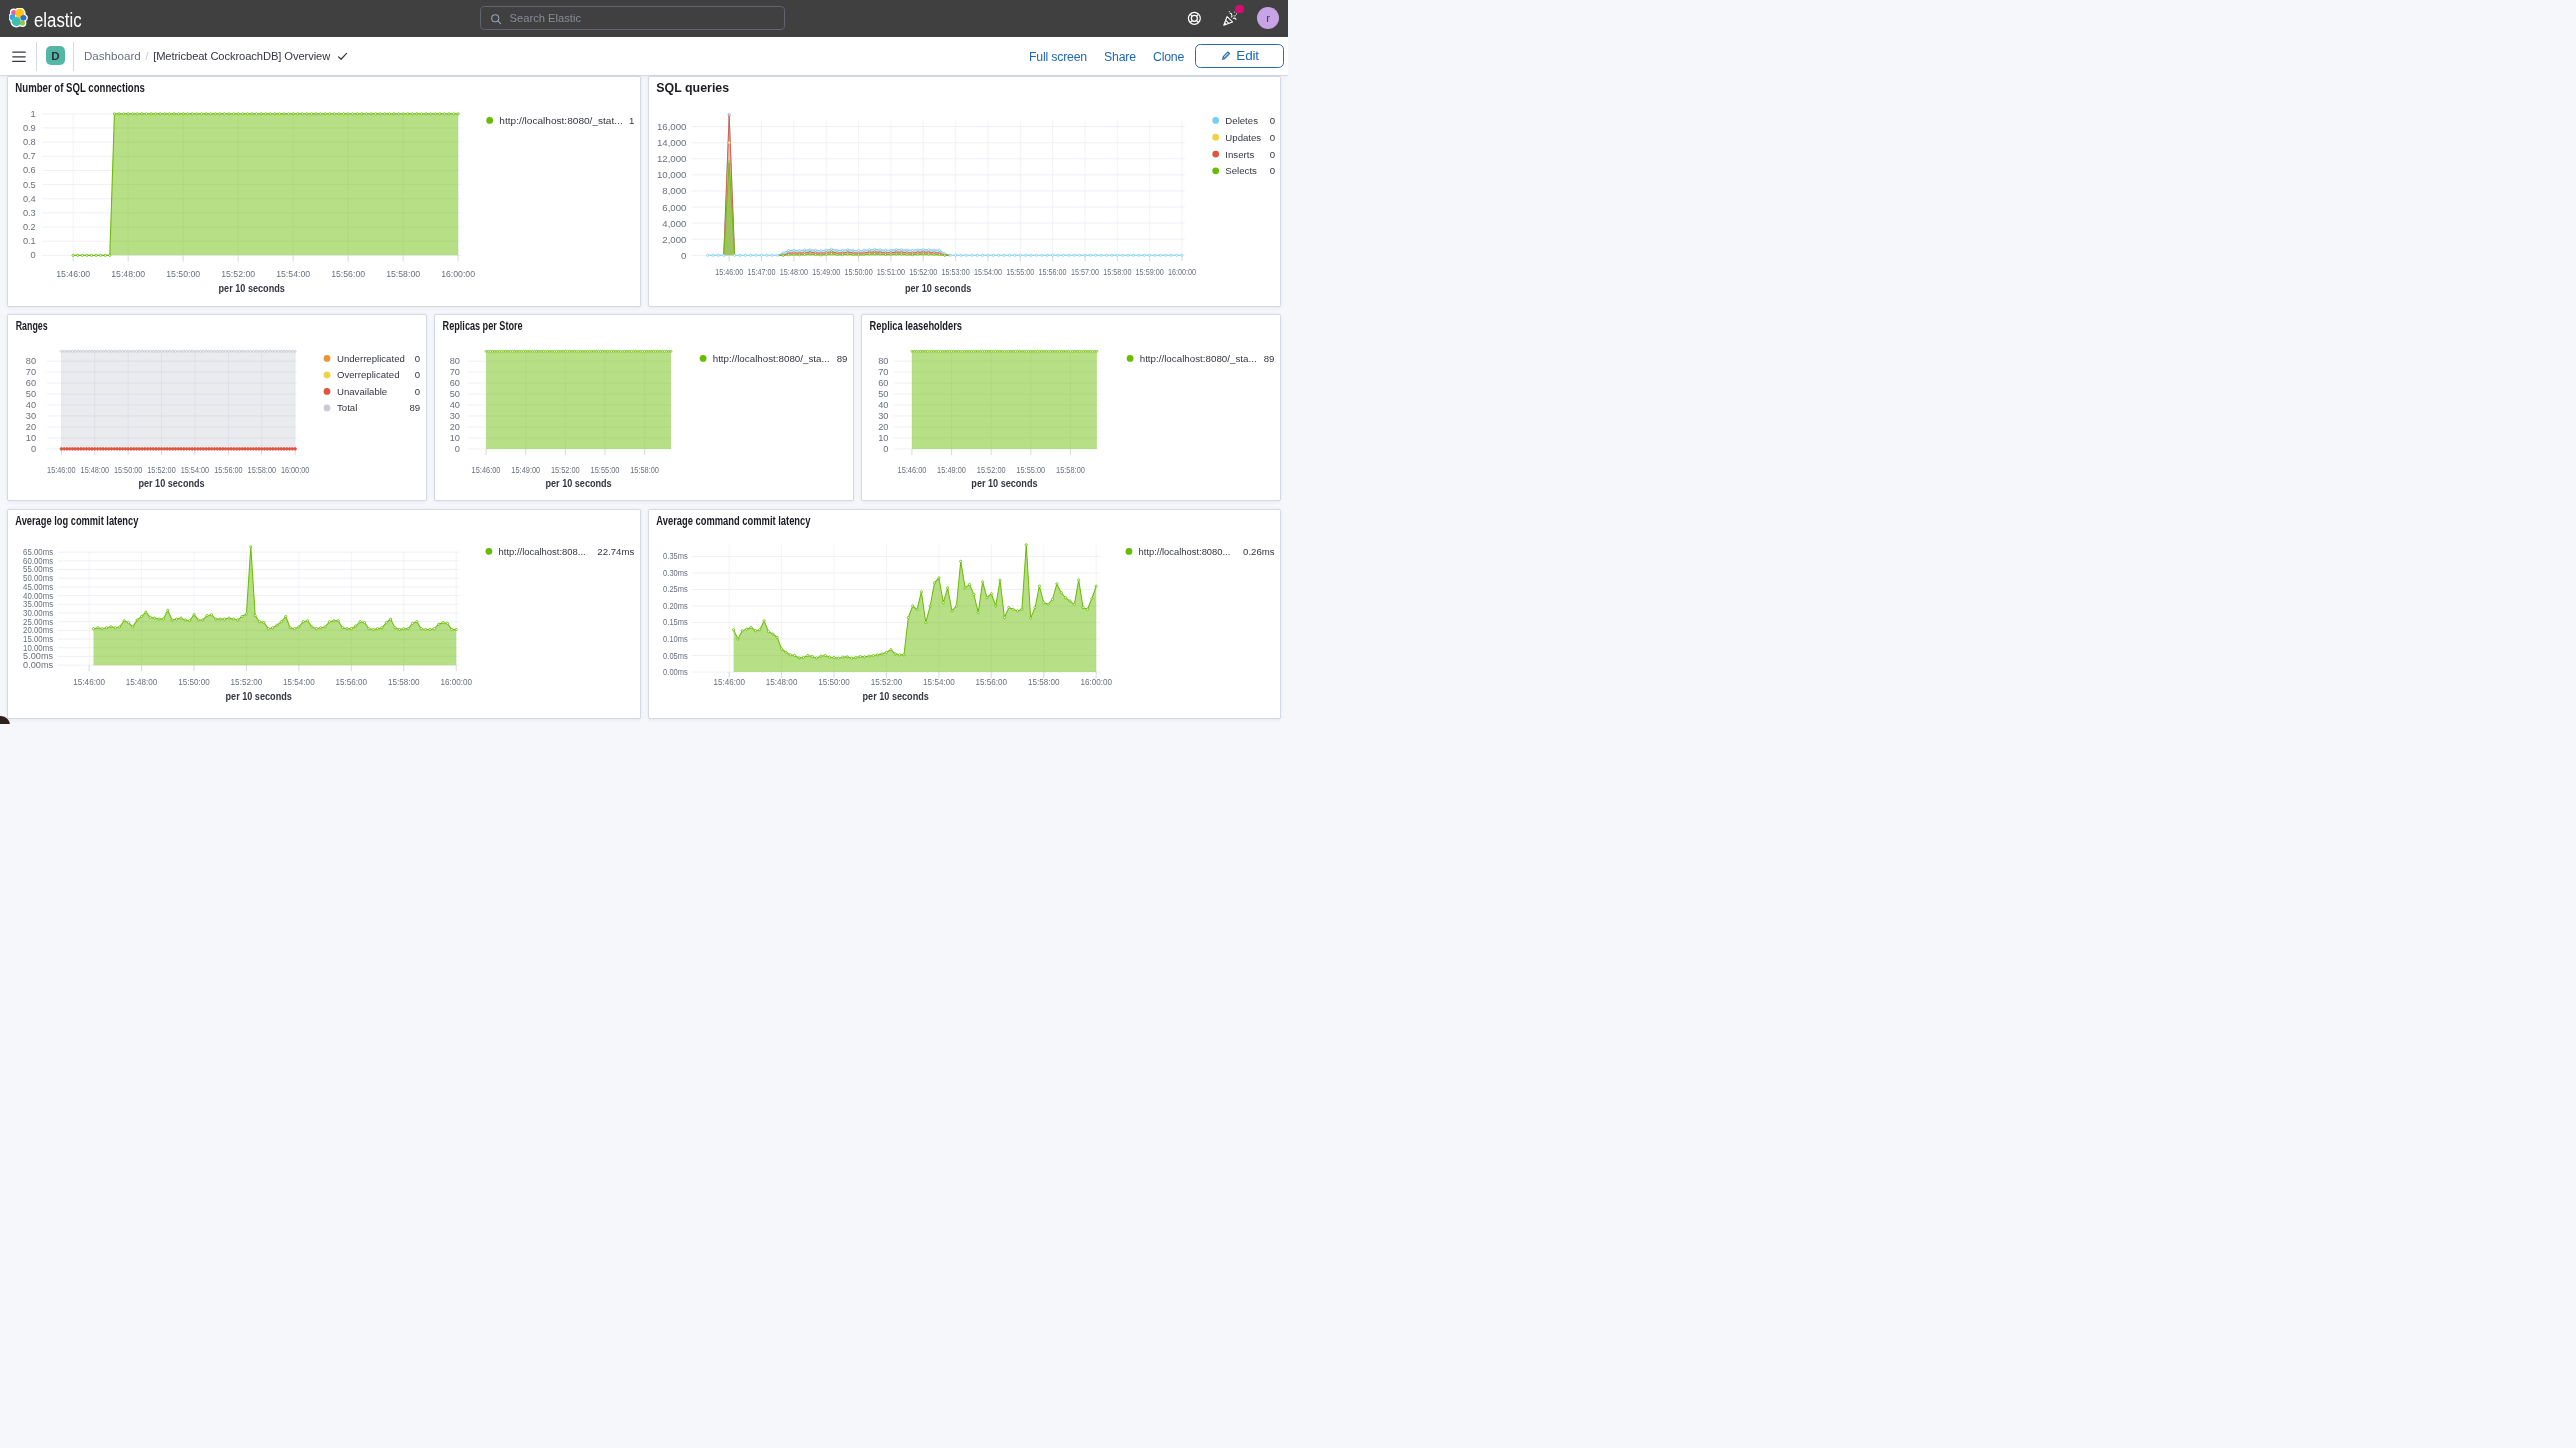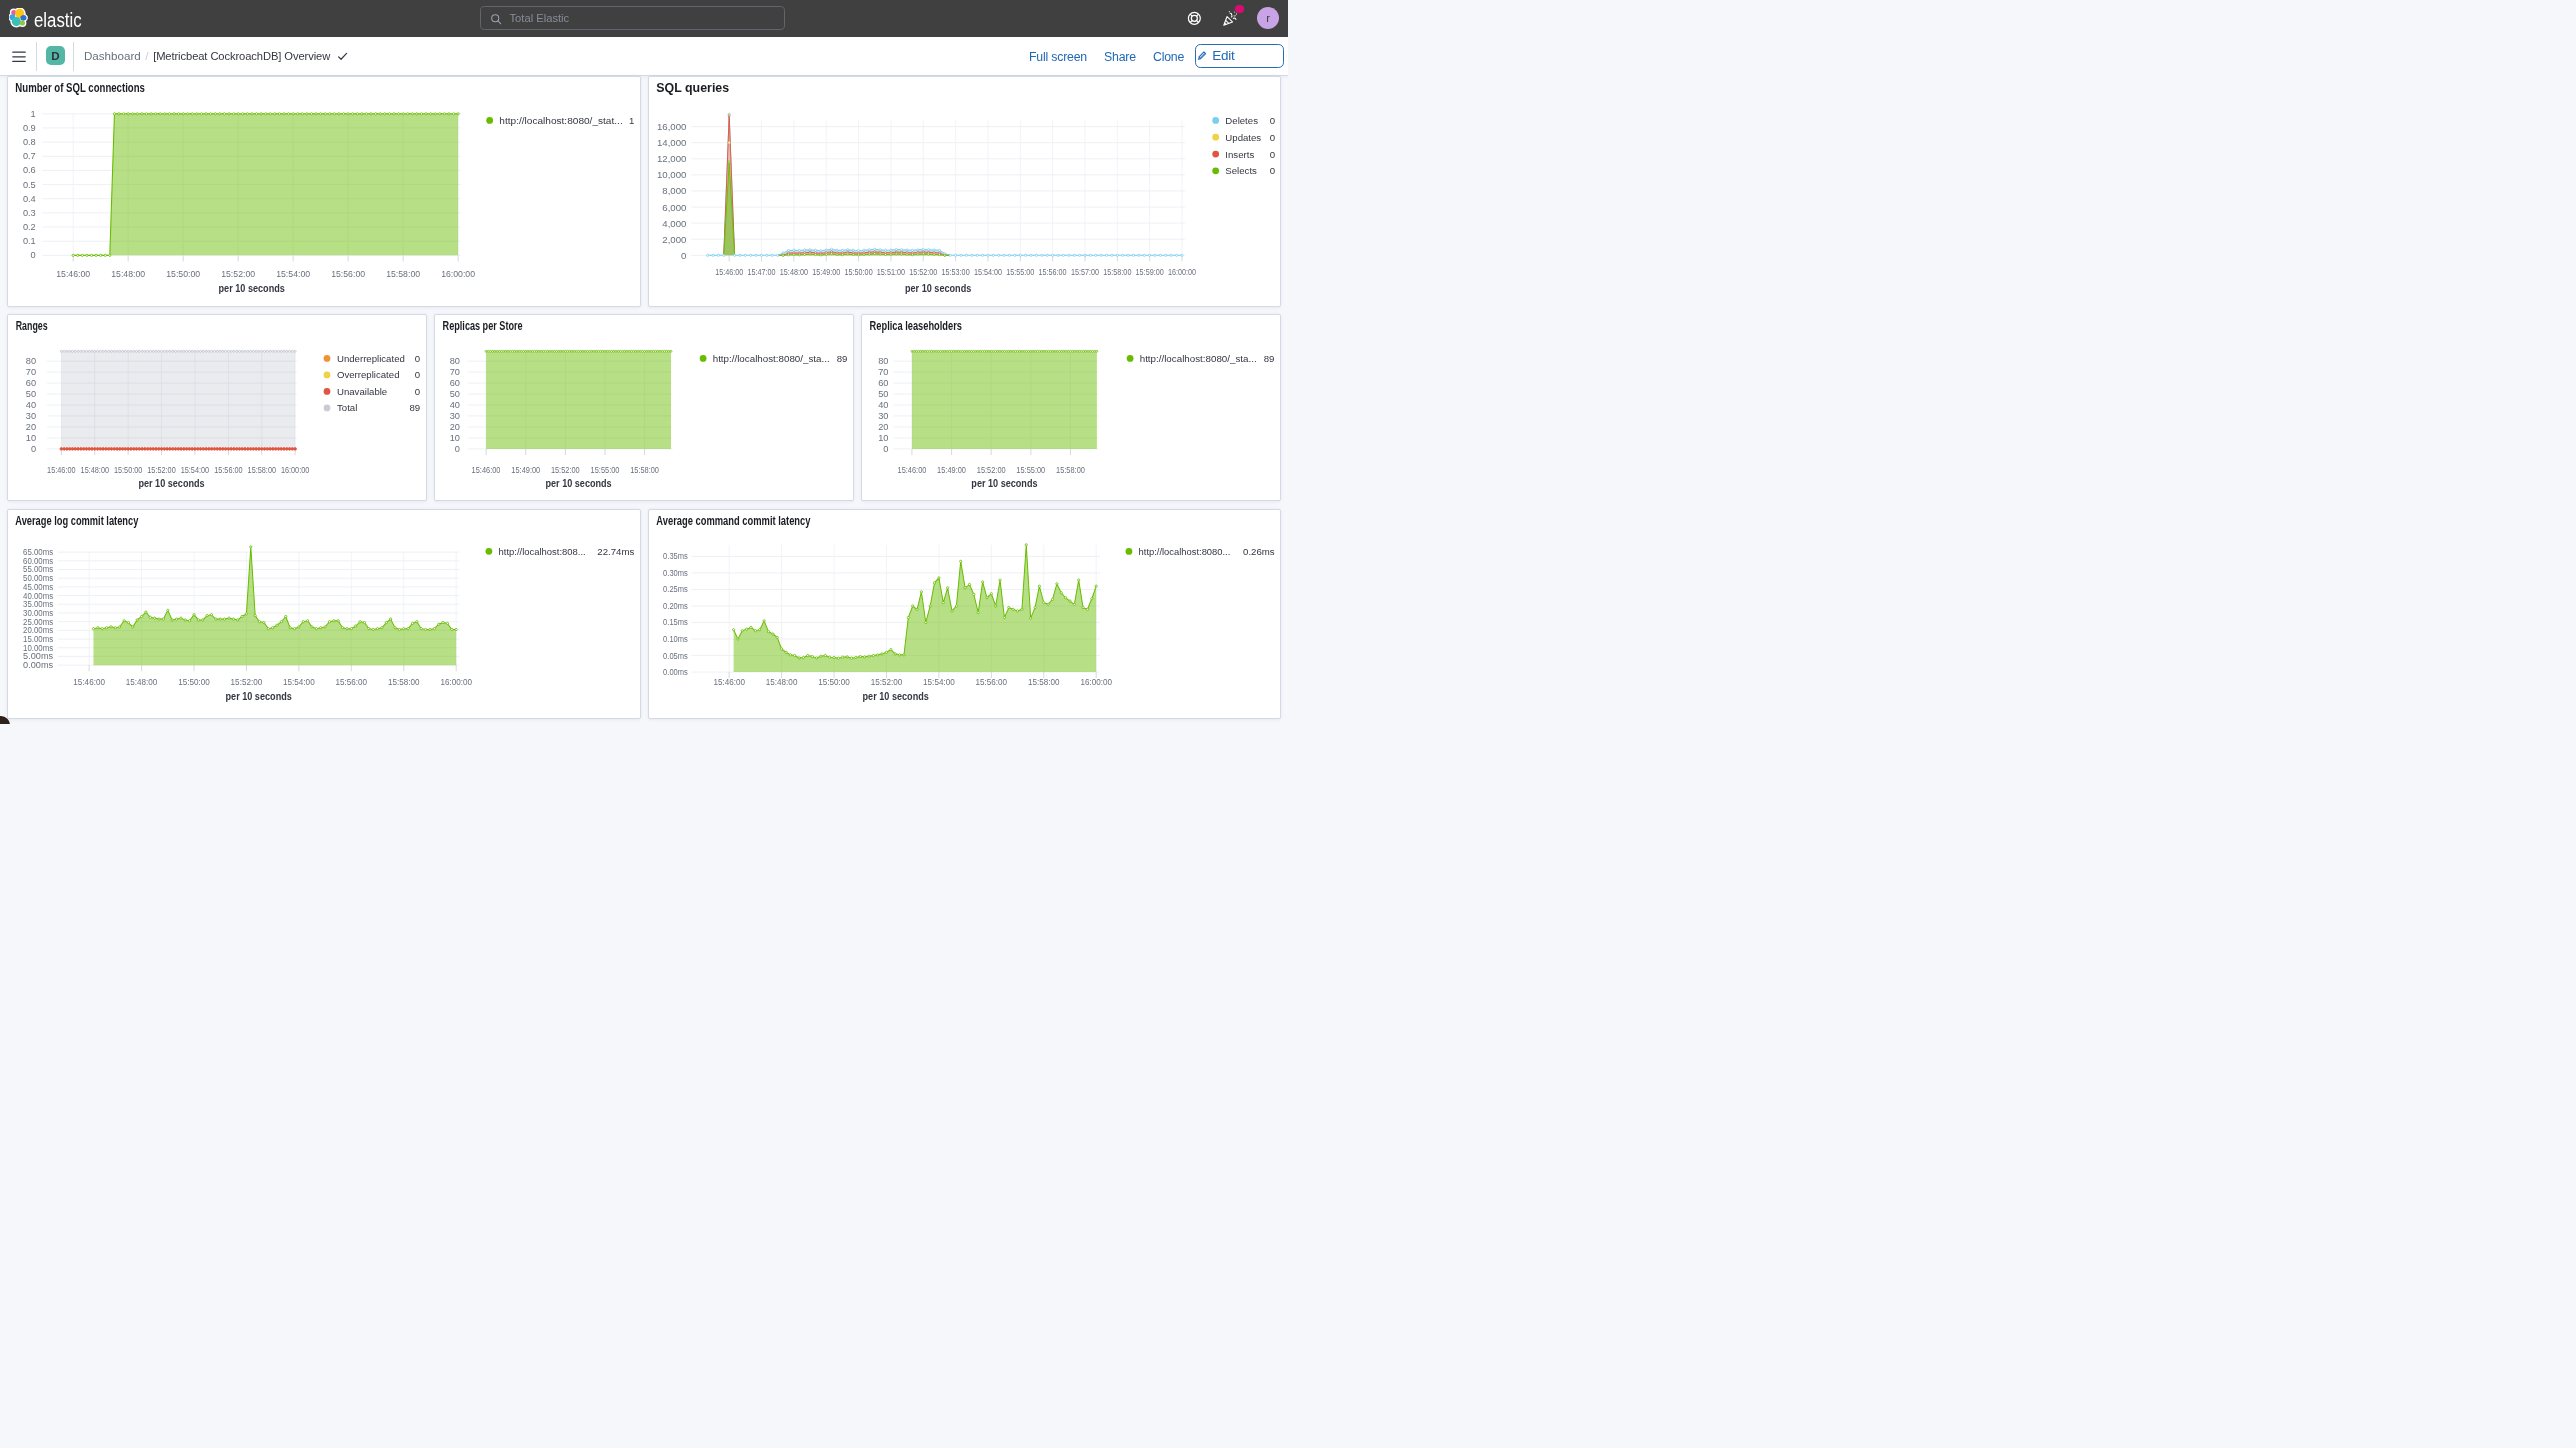--- a/index.html
+++ b/index.html
@@ -15,21 +15,21 @@
 #npink{position:absolute;left:1235px;top:4.6px;width:8.5px;height:8.5px;border-radius:50%;background:#dd0a73}
 #nav{position:absolute;left:0;top:37px;width:1288px;height:39px;background:#fff;border-bottom:0.8px solid #d3dae6;box-shadow:0 0.8px 3.1px rgba(100,110,130,.08)}
 .vsep{position:absolute;top:42px;height:28.5px;width:0.8px;background:#d3dae6}
 #burger{position:absolute;left:12.3px;top:51px}
 #dbadge{position:absolute;left:46px;top:46px;width:19px;height:19px;border-radius:5px;background:#54b6a5;color:#2e3138;font-size:11.6px;font-weight:700;text-align:center;line-height:19px}
 #crumbs{position:absolute;left:84px;top:49px;font-size:11.6px;color:#69707d}
 #crumbs .t{color:#343741;font-weight:400;font-size:11.2px;letter-spacing:-0.1px}
 #crumbs .sep{color:#c9ced8;padding:0 4.6px;font-size:11.6px}
 #crumbs svg{vertical-align:-2.7px;margin-left:6.2px}
 .navlink{position:absolute;top:50px;font-size:12.3px;color:#2169b4;letter-spacing:-0.2px}
-#editbtn{position:absolute;left:1195px;top:44px;width:89px;height:24px;border:1.2px solid #2b6cb0;border-radius:5.4px;color:#2169b4;font-size:13.5px;text-align:left;line-height:21.6px;letter-spacing:-0.2px}
+#editbtn{position:absolute;left:1195px;top:44px;width:89px;height:24px;border:1.2px solid #2b6cb0;border-radius:5.4px;color:#2169b4;font-size:13.5px;text-align:center;line-height:21.6px;letter-spacing:-0.2px}
 #editbtn svg{vertical-align:-1.9px;margin-right:4.6px}
 .panel{position:absolute;background:#fff;border:0.8px solid #d3dae6;border-radius:2px;box-shadow:0 0.8px 3.1px rgba(109,120,140,.1)}
 .panel svg.chart{position:absolute;left:0;top:0}
 #cornerblob{position:absolute;left:-7.7px;top:716px;width:18px;height:18px;border-radius:50%;background:#30201a}
 </style></head><body>
 <div id="hdr">
 <div id="logo"><svg width="20" height="20" viewBox="0 0 36 36">
         <circle cx="8.6" cy="8.0" r="4.6" fill="#ffffff" stroke="#ffffff" stroke-width="5.0"></circle>
         <circle cx="19.2" cy="9.8" r="8.3" fill="#ffffff" stroke="#ffffff" stroke-width="5.0"></circle>
         <circle cx="6.2" cy="16.6" r="5.2" fill="#ffffff" stroke="#ffffff" stroke-width="5.0"></circle>
@@ -42,21 +42,21 @@
         <ellipse cx="26.0" cy="17.8" rx="5.6" ry="4.8" fill="#2e6fd0" transform="rotate(-18 26.0 17.8)"></ellipse>
         <circle cx="13.2" cy="24.4" r="8.3" fill="#3fbfb1"></circle>
         <circle cx="24.2" cy="27.0" r="4.6" fill="#90c640"></circle>
       </svg></div>
 <div id="wordmark">elastic</div>
 <div id="searchbox">
       <svg width="12.3" height="12.3" viewBox="0 0 16 16" fill="none" stroke="#98a2b3" stroke-width="1.4">
         <circle cx="6.8" cy="6.8" r="4.6"></circle>
         <path d="M10.3 10.3l3.7 3.7" stroke-linecap="round"></path>
       </svg>
-      <span>Total Elastic</span>
+      <span>Search Elastic</span>
     </div>
 <div class="hico" style="left:1187px"><svg width="14.7" height="14.7" viewBox="0 0 20 20" fill="none" stroke="#ffffff">
         <circle cx="10" cy="10" r="8.1" stroke-width="1.7"></circle>
         <circle cx="10" cy="10" r="4.1" stroke-width="1.7"></circle>
         <path d="M4.3 4.3l3 3M15.7 4.3l-3 3M4.3 15.7l3-3M15.7 15.7l-3-3" stroke-width="1.7"></path>
       </svg></div>
 <div class="hico" style="left:1222px;top:10px"><svg width="17" height="17" viewBox="0 0 24 24" fill="none" stroke="#ffffff" stroke-width="1.5" stroke-linecap="round" stroke-linejoin="round">
         <path d="M7.2 9.2 2.5 21.5 14.8 16.8Z"></path>
         <path d="M5.2 14.5l4.3 4.3M3.7 18.3l2 2"></path>
         <path d="M11.5 4.5c1.8 0 2.4 1.2 2 2.8M16 11.8c2-.8 3.4-.2 3.6 1.7"></path>

